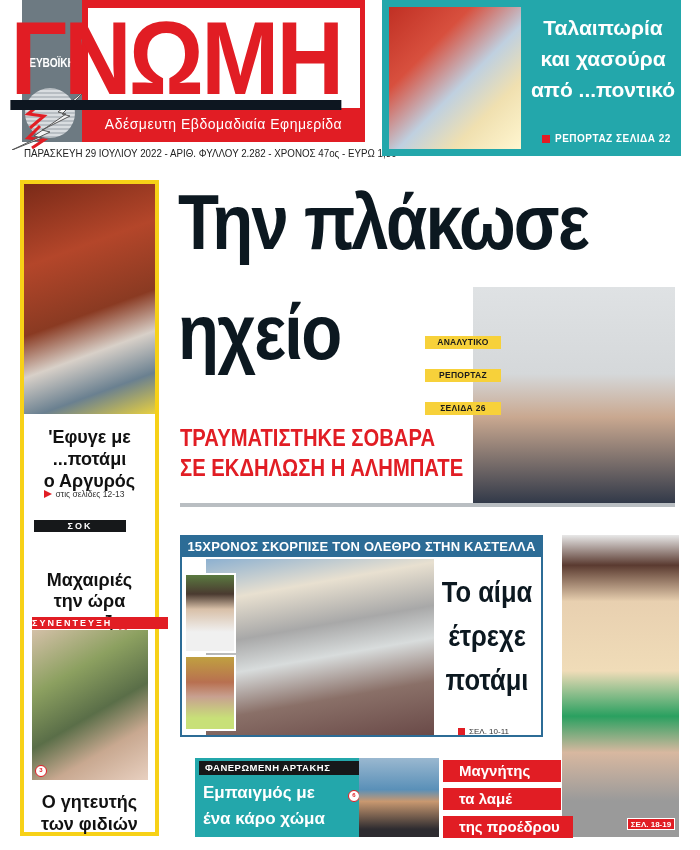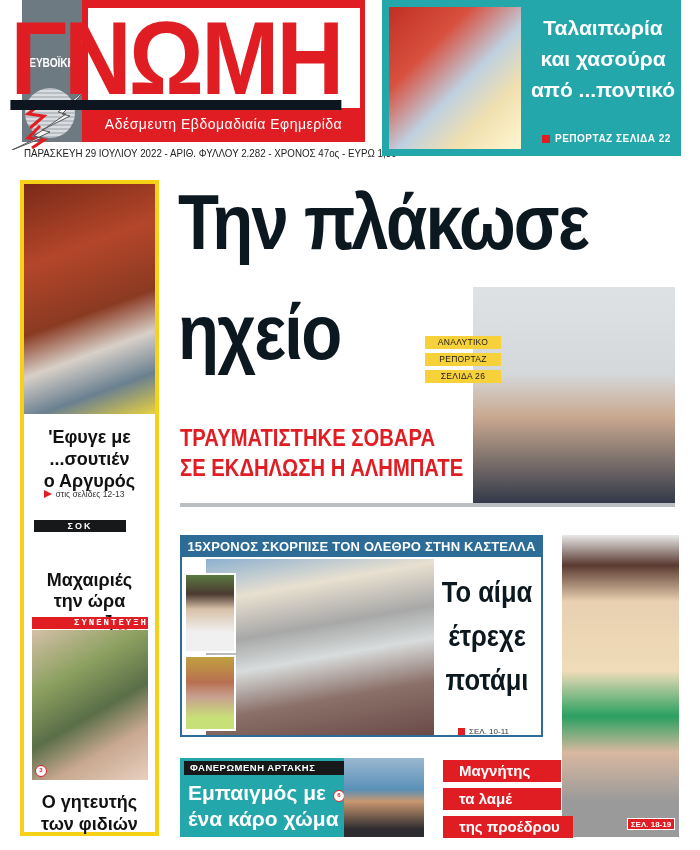--- a/index.html
+++ b/index.html
@@ -36,59 +36,59 @@
   .singer { left: 24px; top: 184px; width: 131px; height: 230px;
     background: linear-gradient(160deg, #7a2a18 0%, #b4462a 30%, #8a3a22 55%, #d8d0c8 70%, #6a8090 85%, #e8d040 100%); }
   .lc-head { left: 24px; width: 131px; text-align: center; font-weight: bold; color: #111; margin-top: 6px; }
   .h-argyros { top: 420px; font-size: 18px; line-height: 22px; }
   .pages-ref { left: 24px; top: 489px; width: 120px; text-align: center; font-size: 8.5px; color: #333; }
   .pages-ref i { display: inline-block; width: 0; height: 0; border-top: 4px solid transparent; border-bottom: 4px solid transparent; border-left: 8px solid #e11d24; margin-right: 4px; vertical-align: -1px; }
   .sok { left: 34px; top: 520px; width: 92px; height: 12px; background: #16181a; color: #fff; font-size: 9px; font-weight: bold; text-align: center; line-height: 12px; letter-spacing: 2px; }
   .h-sex { top: 564px; font-size: 18px; line-height: 21px; }
   .circle-num { display: inline-block; width: 12px; height: 12px; border: 1.5px solid #e11d24; border-radius: 50%; color: #e11d24;
     font-size: 6px; line-height: 9px; text-align: center; font-weight: bold; vertical-align: 2px; }
-  .interview { left: 32px; top: 617px; width: 116px; height: 12px; background: #e11d24; color: #fff; font-size: 9px; font-weight: bold; text-align: right; line-height: 12px; letter-spacing: 2px; font-family: Liberation Mono, monospace; }
+  .interview { left: 32px; top: 617px; width: 136px; height: 12px; background: #e11d24; color: #fff; font-size: 9px; font-weight: bold; text-align: left; line-height: 12px; letter-spacing: 2px; }
   .snakes { left: 32px; top: 630px; width: 116px; height: 150px;
     background: linear-gradient(150deg, #d4c0a8 0%, #8ca060 30%, #5a6e48 55%, #c8a890 75%, #e8d0c0 100%); }
   .snakes .circle-num { position: absolute; left: 3px; bottom: 3px; background: #fff; }
   .h-snakes { top: 785px; font-size: 18px; line-height: 22px; }
 
   
   .headline { left: 178px; top: 180px; font-weight: bold; color: #0c1820; font-size: 78px; line-height: 84px;
     letter-spacing: -2px; transform: scaleX(0.86); transform-origin: left top; white-space: nowrap; }
   .headline2 { top: 290px; }
   .lady-photo { left: 473px; top: 287px; width: 202px; height: 217px;
     background: linear-gradient(180deg, #dfe2e4 0%, #d5d8da 40%, #c9a890 60%, #303848 100%); }
   .labels { left: 425px; top: 336px; width: 76px; }
-  .label { display: block; width: 76px; height: 13px; margin-bottom: 4px; background: #f7d13a; color: #1a1a1a;
-    font-size: 8.5px; font-weight: normal; text-align: center; line-height: 13px; letter-spacing: 0.3px; }
+  .label { display: block; width: 76px; height: 13px; margin-bottom: 20px; background: #f7d13a; color: #1a1a1a;
+    font-size: 8.5px; font-weight: bold; text-align: center; line-height: 13px; letter-spacing: 0.3px; }
   .subhead { left: 180px; top: 423px; color: #e11d24; font-weight: bold; font-size: 23px; line-height: 30px;
     transform: scaleX(0.88); transform-origin: left top; white-space: nowrap; }
   .divider { left: 180px; top: 503px; width: 495px; height: 4px; background: #b9bec2; }
 
   
   .accident { left: 180px; top: 535px; width: 363px; height: 202px; border: 2px solid #2c6c96; background: #fff; }
   .accident .bar { position: absolute; left: 0; top: 0; width: 359px; height: 20px; background: #2c6c96; color: #fff;
     font-weight: bold; font-size: 13px; line-height: 20px; text-align: center; white-space: nowrap; letter-spacing: 0.2px; }
   .accident .scene { position: absolute; left: 24px; top: 22px; width: 228px; height: 176px;
     background: linear-gradient(170deg, #8cb0d0 0%, #e8e0d0 20%, #a8a8a8 40%, #d8dcdc 55%, #8a7068 75%, #6a4a48 100%); }
   .accident .inset1 { position: absolute; left: 2px; top: 36px; width: 52px; height: 80px; border: 2px solid #fff;
     background: linear-gradient(180deg, #5a7a40 0%, #4a3a30 25%, #d8c0a8 45%, #f0f0f0 75%); }
   .accident .inset2 { position: absolute; left: 2px; top: 118px; width: 52px; height: 76px; border: 2px solid #fff;
     background: linear-gradient(180deg, #c0a040 0%, #b87050 35%, #c8a090 55%, #c8e078 85%); }
   .accident .head { position: absolute; left: 250px; top: 33px; width: 110px; text-align: center; font-weight: bold; font-size: 29px;
     line-height: 44px; color: #0c1820; transform: scaleX(0.88); }
   .accident .ref { position: absolute; left: 276px; top: 190px; font-size: 8px; color: #333; }
   .accident .ref i { display: inline-block; width: 7px; height: 7px; background: #e11d24; margin-right: 4px; vertical-align: -1px; }
 
   
-  .artaki { left: 180px; top: 758px; width: 244px; height: 79px; background: #23a7ab; text-decoration: underline; }
+  .artaki { left: 195px; top: 758px; width: 244px; height: 79px; background: #23a7ab; text-decoration: underline; }
   .artaki .tag { position: absolute; left: 4px; top: 3px; width: 160px; height: 14px; background: #16181a; color: #fff;
     font-size: 9.5px; font-weight: bold; line-height: 14px; padding-left: 6px; letter-spacing: 0.5px; }
-  .artaki .head { position: absolute; left: 8px; top: 22px; color: #fff; font-weight: bold; font-size: 21px; line-height: 26px; }
+  .artaki .head { position: absolute; left: 8px; top: 22px; color: #fff; font-weight: bold; font-size: 17px; line-height: 26px; }
   .artaki .photo { position: absolute; left: 164px; top: 0; width: 80px; height: 79px;
     background: linear-gradient(180deg, #9ab8d0 0%, #5a90b8 40%, #c89870 55%, #2e2c30 90%); }
   .artaki .circle-num { position: absolute; left: 153px; top: 32px; background: #fff; }
 
   
   .mag { left: 443px; height: 22px; background: #e11d24; color: #fff; font-weight: bold; font-size: 15px; line-height: 22px; padding-left: 16px; }
   .mag1 { top: 760px; width: 118px; }
   .mag2 { top: 788px; width: 118px; }
   .mag3 { top: 816px; width: 130px; }
 
@@ -124,21 +124,21 @@
     <div>και χασούρα</div>
     <div>από ...ποντικό</div>
   </div>
   <div class="ref"><i></i><span>ΡΕΠΟΡΤΑΖ ΣΕΛΙΔΑ 22</span></div>
 </div>
 
 <div class="abs leftcol"></div>
 <div class="abs singer"></div>
 <div class="abs lc-head h-argyros">
   <div>'Εφυγε με</div>
-  <div>...σουτιέν</div>
+  <div>...ποτάμι</div>
   <div>ο Αργυρός</div>
 </div>
 <div class="abs pages-ref"><i></i><span>στις σελίδες 12-13</span></div>
 
 <div class="abs sok">ΣΟΚ</div>
 <div class="abs lc-head h-sex">
   <div>Μαχαιριές</div>
   <div>την ώρα</div>
   <div><span>του σεξ</span> <span class="circle-num">30</span></div>
 </div>

